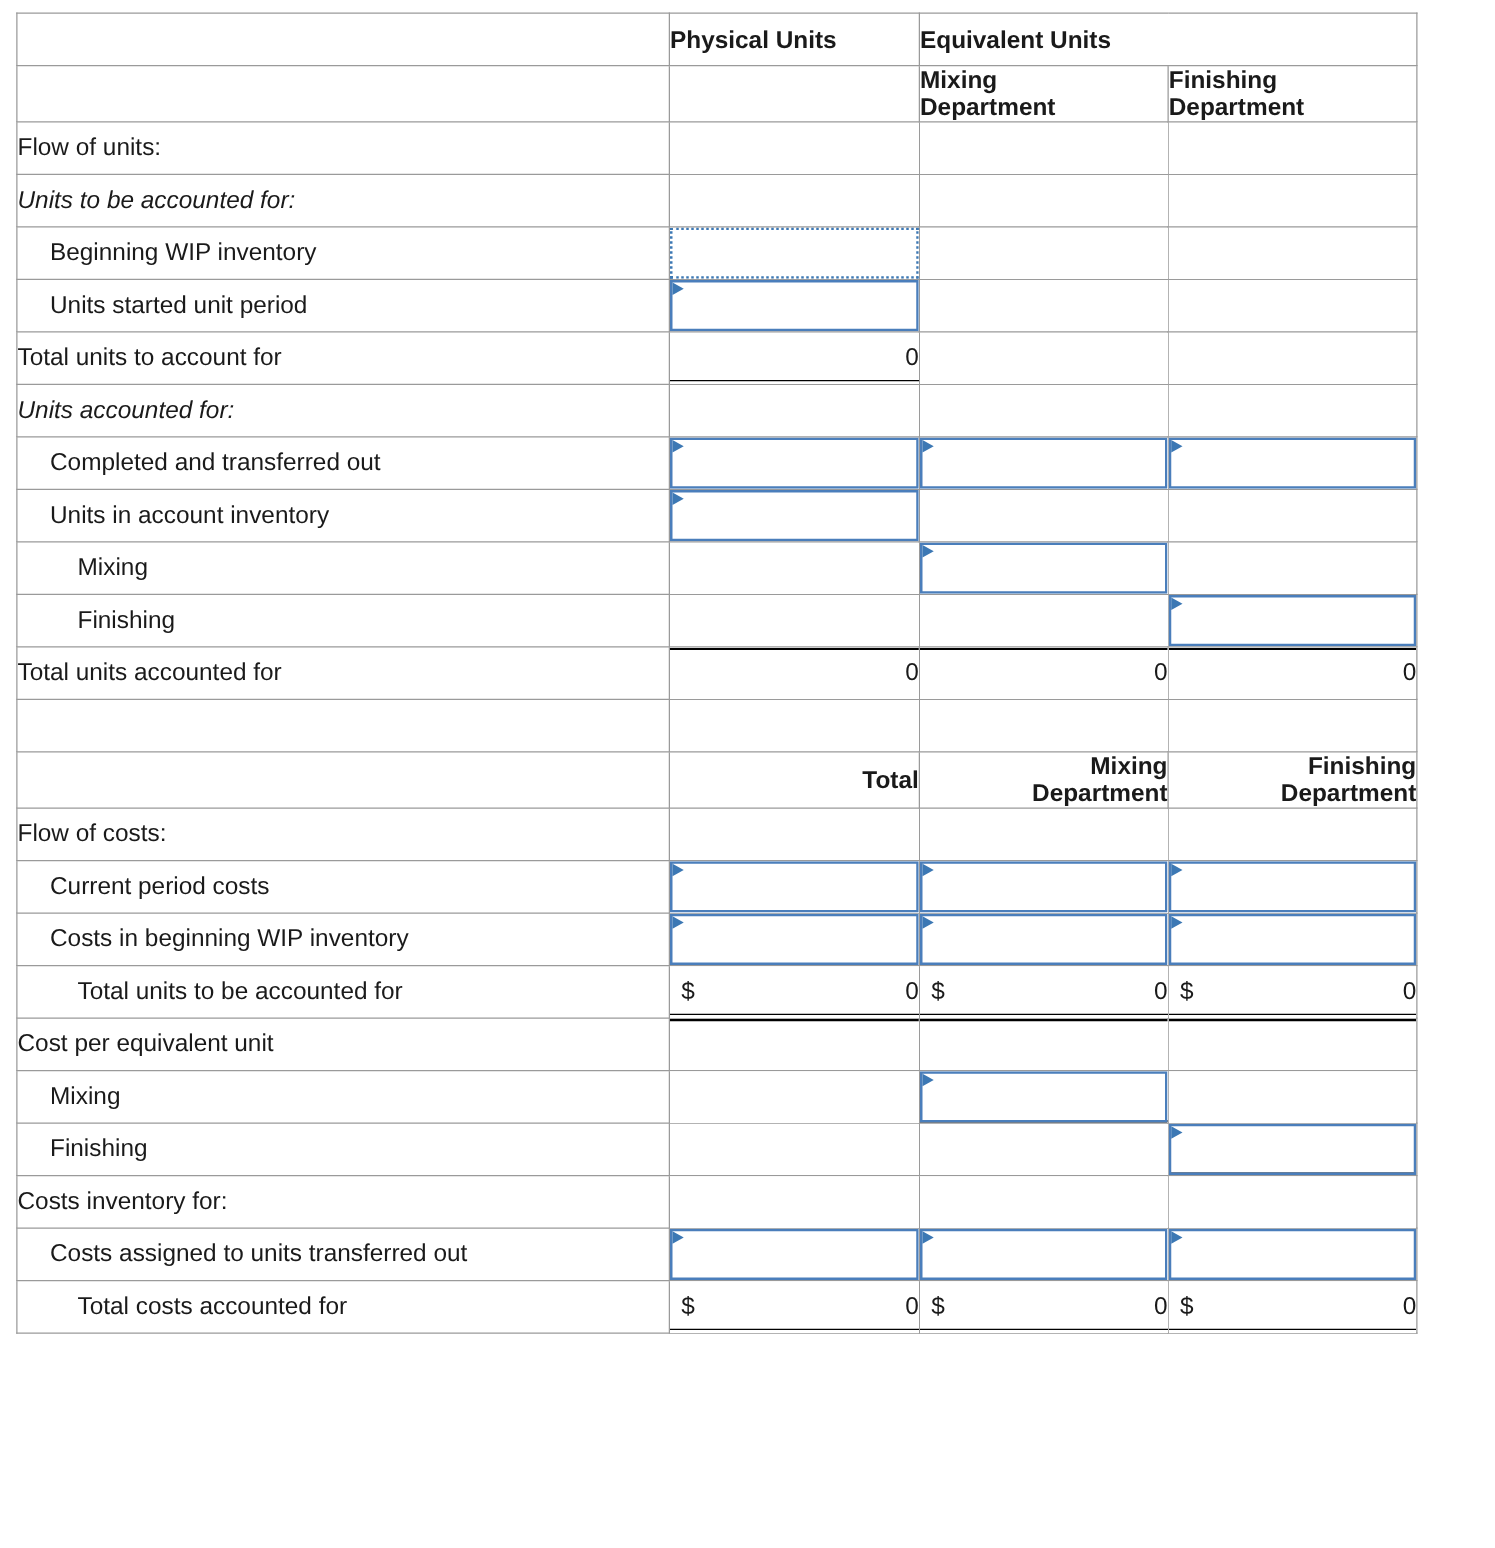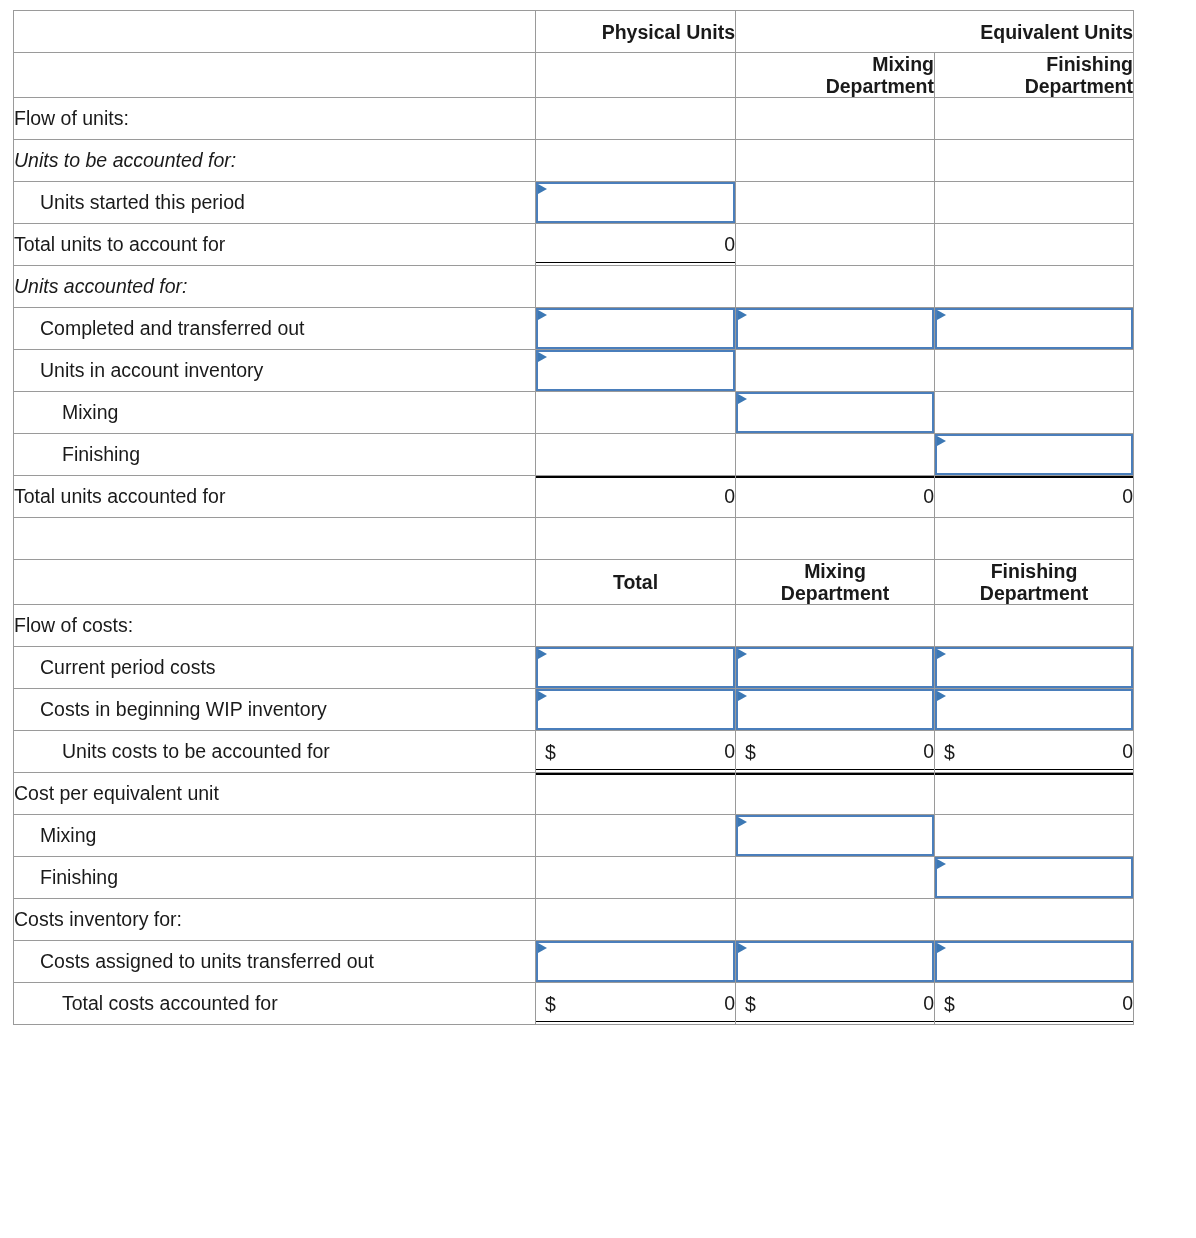--- a/index.html
+++ b/index.html
@@ -36,33 +36,33 @@
   }
   
   col.c-label  { width: 522px; }
   col.c-phys   { width: 200px; }
   col.c-mix    { width: 199px; }
   col.c-fin    { width: 199px; }
 
   
   td.hdr {
     background: #72a8de;
-    text-align: right;
+    text-align: left;
     font-weight: bold;
     font-size: 19.5px;
     line-height: 22px;
     color: #000000;
   }
   td.hdr-tall { height: 62px; }
   td.hdr-blank { background: #72a8de; }
   td.hdr-bsolid { border-top: 2px solid #000000; }
 
   
   td.subhdr {
-    text-align: center;
+    text-align: right;
     font-weight: bold;
     font-size: 19.5px;
     line-height: 22px;
     height: 62px;
     color: #000000;
   }
   td.thick-top { border-top: 2px solid #000000; }
 
   
   td.lbl {
@@ -174,23 +174,31 @@
         <td class="val"></td>
       </tr>
 
       <tr>
         <td class="lbl ital"><span class="ind0">Units to be accounted for:</span></td>
         <td class="val"></td>
         <td class="val"></td>
         <td class="val"></td>
       </tr>
 
-
-      <tr>
-        <td class="lbl"><span class="ind1">Units started this period</span></td>
+      <tr>
+        <td class="lbl"><span class="ind1">Beginning WIP inventory</span></td>
+        <td class="val">
+            <span class="inbox dotted"></span>
+          </td>
+        <td class="val"></td>
+        <td class="val"></td>
+      </tr>
+
+      <tr>
+        <td class="lbl"><span class="ind1">Units started unit period</span></td>
         <td class="val">
             <span class="inbox"></span>
           </td>
         <td class="val"></td>
         <td class="val"></td>
       </tr>
 
       <tr>
         <td class="lbl"><span class="ind0">Total units to account for</span></td>
         <td class="val dblbot"><span class="num">0</span></td>
@@ -300,21 +308,21 @@
           </td>
         <td class="val">
             <span class="inbox"></span>
           </td>
         <td class="val">
             <span class="inbox"></span>
           </td>
       </tr>
 
       <tr>
-        <td class="lbl"><span class="ind2">Units costs to be accounted for</span></td>
+        <td class="lbl"><span class="ind2">Total units to be accounted for</span></td>
         <td class="val dblbot">
           <span class="money">$</span>
           <span class="num">0</span>
         </td>
         <td class="val dblbot">
           <span class="money">$</span>
           <span class="num">0</span>
         </td>
         <td class="val dblbot">
           <span class="money">$</span>

